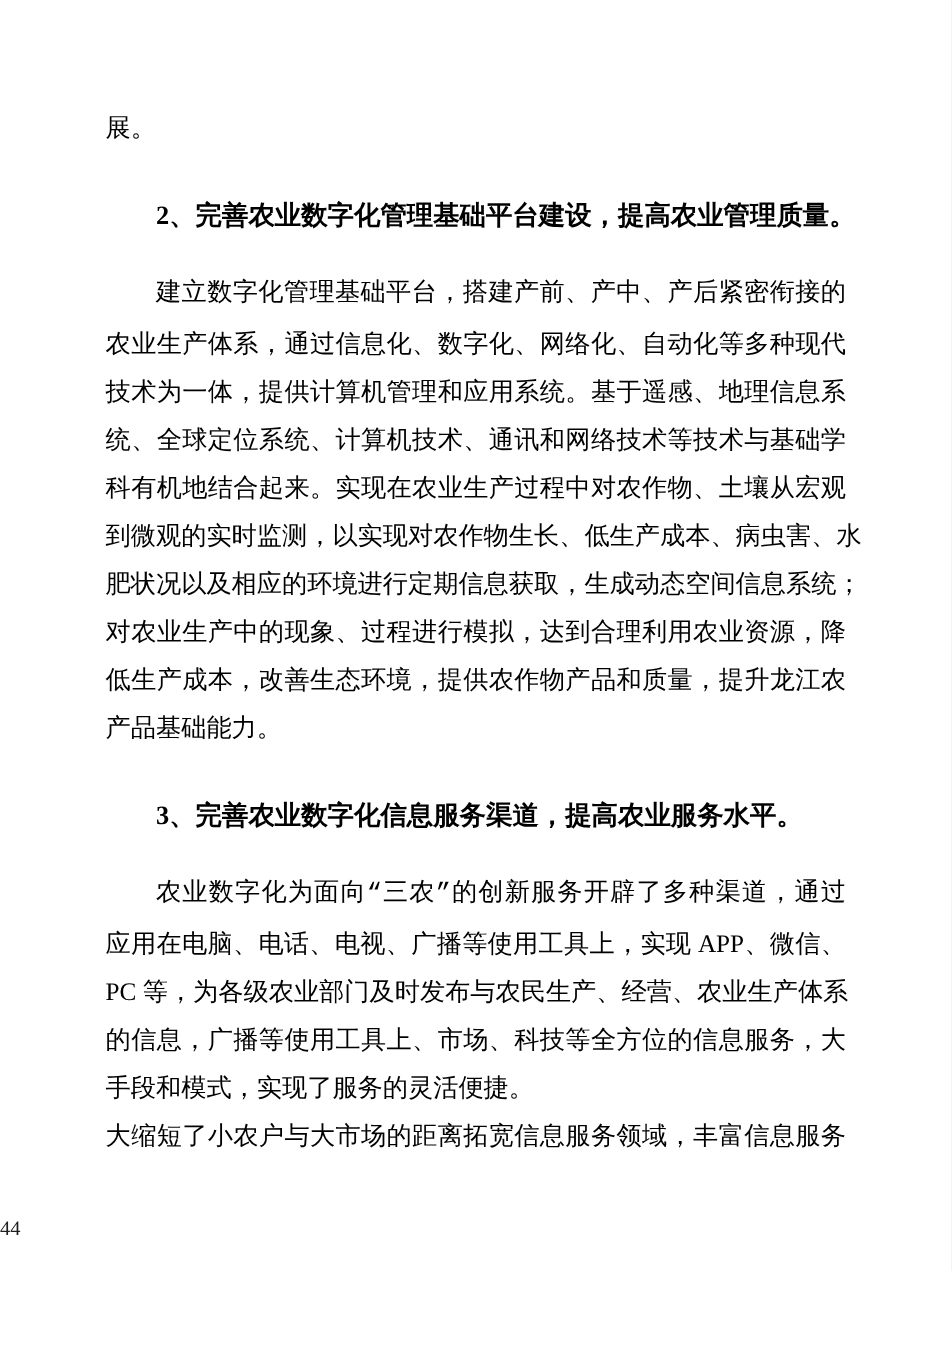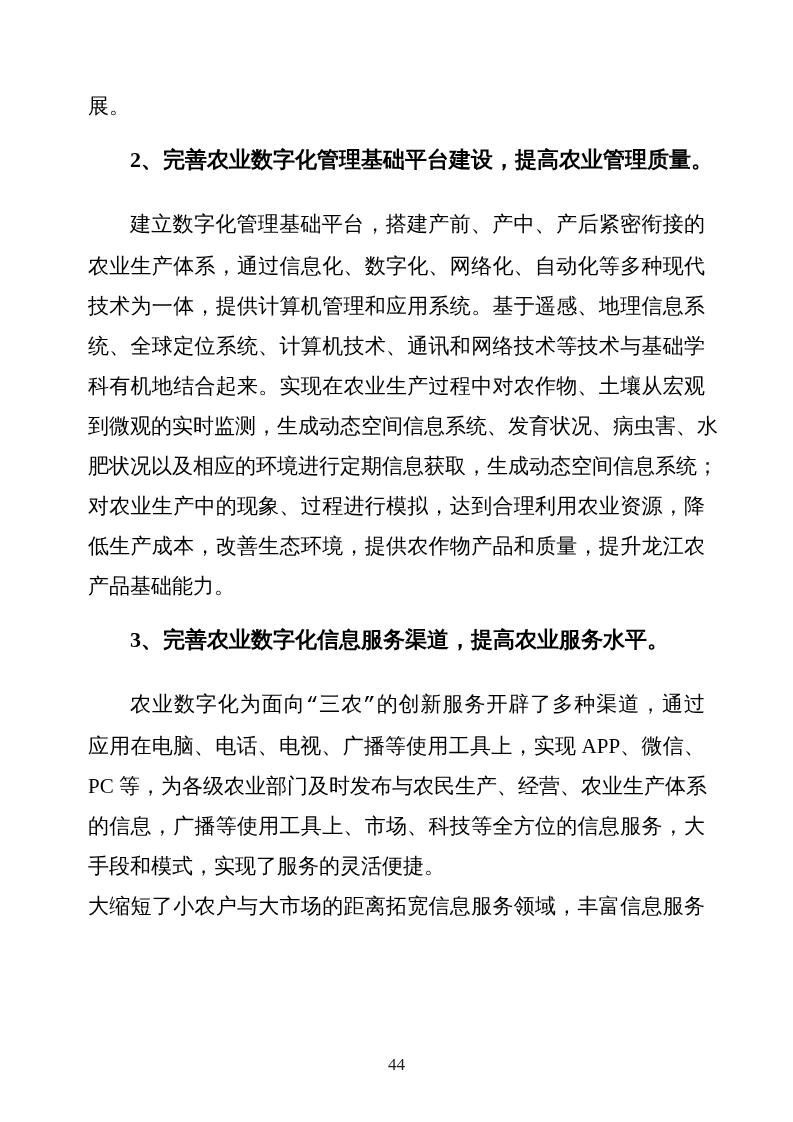--- a/index.html
+++ b/index.html
@@ -39,60 +39,59 @@
     text-align-last: left;
   }
   .continuation {
     font-size: 21px;
     line-height: 40px;
     height: 40px;
     text-align: left;
     text-align-last: left;
   }
   .section-heading {
-    margin-top: 14px;
+    margin-top: 34px;
     font-size: 22px;
     line-height: 40px;
     height: 40px;
     font-weight: bold;
     text-indent: 42px;
     white-space: nowrap;
   }
   .paragraph {
     margin-top: 26px;
   }
   .page-number {
     position: absolute;
     left: 0;
     right: 0;
     top: 1014px;
-    text-align: center;
+    text-align: left;
     font-size: 17px;
     line-height: 20px;
     color: #1f1f1f;
-    margin-top: 41px;
   }
 </style>
 </head>
 <body>
 
 <div class="page">
   <div class="content">
 
     <div class="continuation">展。</div>
 
     <div>
       <div class="section-heading">2、完善农业数字化管理基础平台建设，提高农业管理质量。</div>
       <div class="paragraph">
         <div class="body-line first-line">建立数字化管理基础平台，搭建产前、产中、产后紧密衔接的</div>
         <div class="body-line">农业生产体系，通过信息化、数字化、网络化、自动化等多种现代</div>
         <div class="body-line">技术为一体，提供计算机管理和应用系统。基于遥感、地理信息系</div>
         <div class="body-line">统、全球定位系统、计算机技术、通讯和网络技术等技术与基础学</div>
         <div class="body-line">科有机地结合起来。实现在农业生产过程中对农作物、土壤从宏观</div>
-        <div class="body-line">到微观的实时监测，生成动态空间信息系统、发育状况、病虫害、水</div>
+        <div class="body-line">到微观的实时监测，以实现对农作物生长、低生产成本、病虫害、水</div>
         <div class="body-line">肥状况以及相应的环境进行定期信息获取，生成动态空间信息系统；</div>
         <div class="body-line">对农业生产中的现象、过程进行模拟，达到合理利用农业资源，降</div>
         <div class="body-line">低生产成本，改善生态环境，提供农作物产品和质量，提升龙江农</div>
         <div class="body-line para-end">产品基础能力。</div>
       </div>
     </div>
 
     <div>
       <div class="section-heading">3、完善农业数字化信息服务渠道，提高农业服务水平。</div>
       <div class="paragraph">

